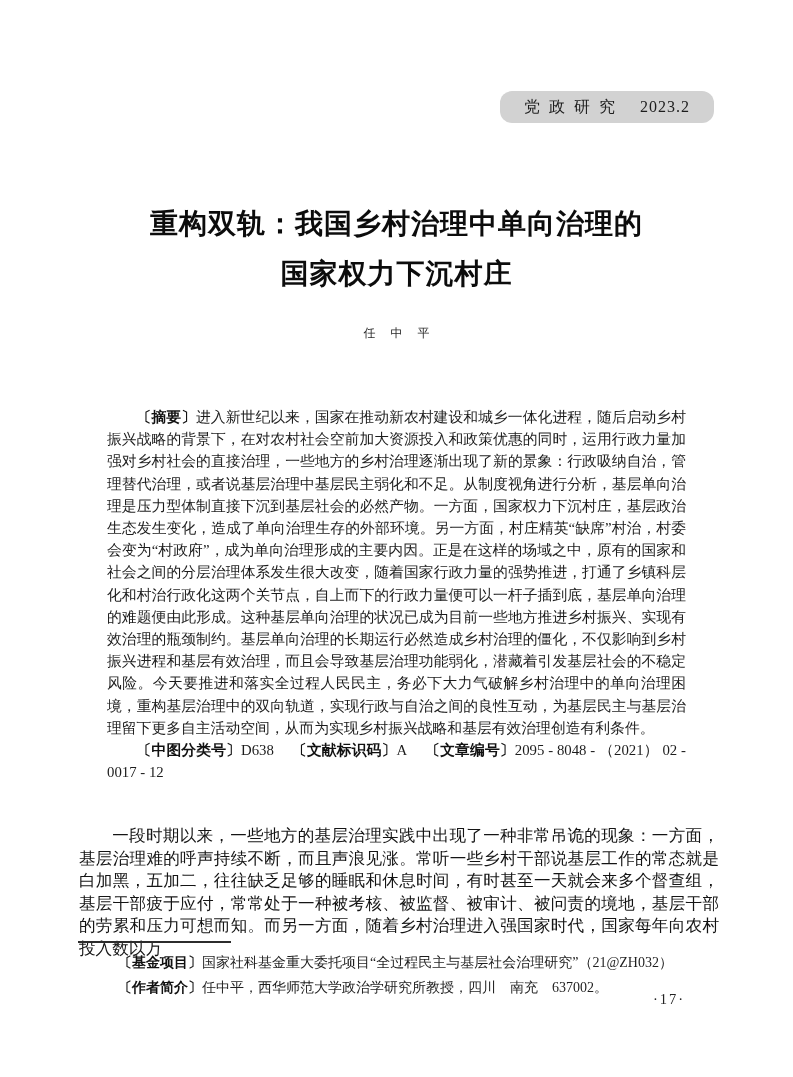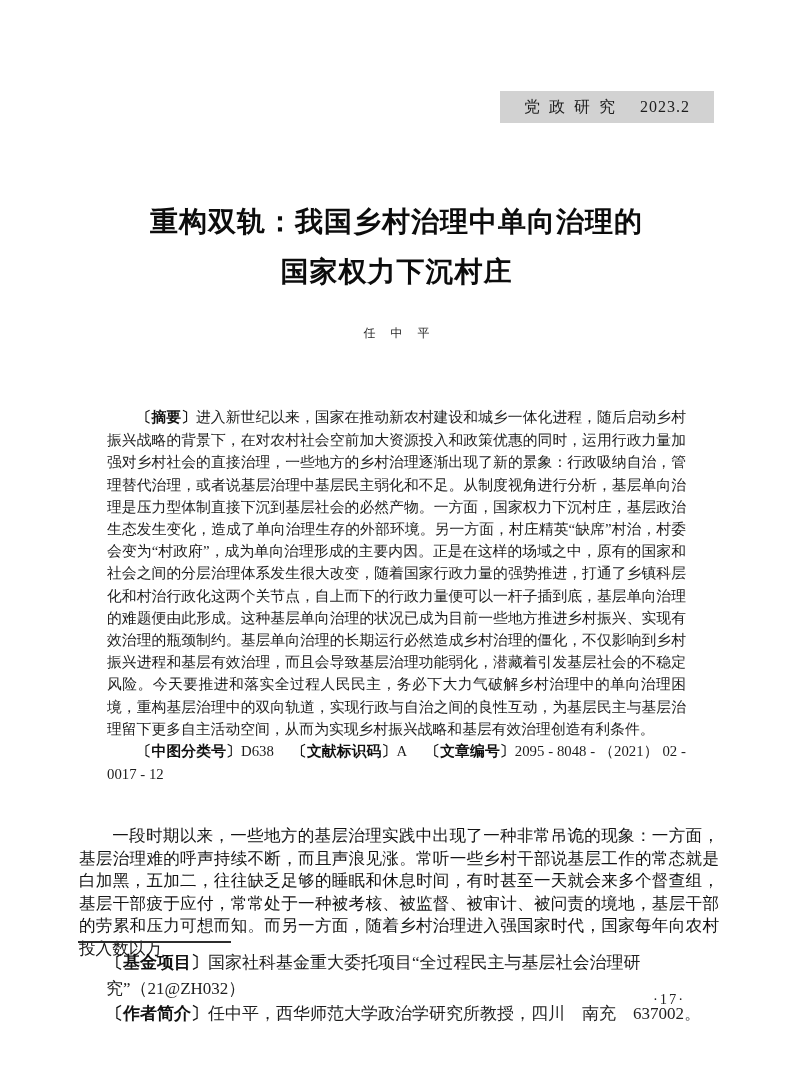--- a/index.html
+++ b/index.html
@@ -18,32 +18,33 @@
     top: 91px;
     left: 500px;
     width: 214px;
     height: 32px;
     background: #d2d2d2;
     display: flex;
     align-items: center;
     justify-content: center;
     font-size: 16px;
     color: #1d1d1d;
+    border-radius: 12px;
   }
   .journal-name { letter-spacing: 9px; }
   .journal-issue { margin-left: 16px; letter-spacing: 1px; }
 
   
   .title-block {
     position: absolute;
     top: 199px;
     left: 0;
     width: 100%;
     text-align: center;
-    font-family: Liberation Mono, monospace;
+    font-family: Liberation Serif, serif;
     font-weight: 700;
     font-size: 28px;
     line-height: 50px;
     color: #0c0c0c;
     letter-spacing: 1px;
   }
 
   
   .author {
     position: absolute;
@@ -63,21 +64,21 @@
     top: 406px;
     left: 107px;
     width: 579px;
     font-size: 14.8px;
     line-height: 22.2px;
     text-align: justify;
     color: #1c1c1c;
   }
   .front-matter p { margin: 0; text-indent: 2em; }
   .hei-label {
-    font-family: Liberation Mono, monospace;
+    font-family: Liberation Sans, sans-serif;
     font-weight: 700;
     color: #111;
   }
   .clc-line .val { padding-right: 18px; }
 
   
   .body-text {
     position: absolute;
     top: 821px;
     left: 75px;
@@ -96,23 +97,23 @@
     left: 78px;
     width: 153px;
     height: 0;
     border-top: 2px solid #2c2c2c;
   }
 
   
   .footnotes {
     position: absolute;
     top: 950px;
-    left: 72px;
+    left: 84px;
     width: 650px;
-    font-size: 17px;
+    font-size: 14px;
     line-height: 25px;
     color: #1e1e1e;
   }
   .footnotes p { margin: 0; padding-left: 34px; }
 
   
   .page-number {
     position: absolute;
     top: 991px;
     left: 634px;

